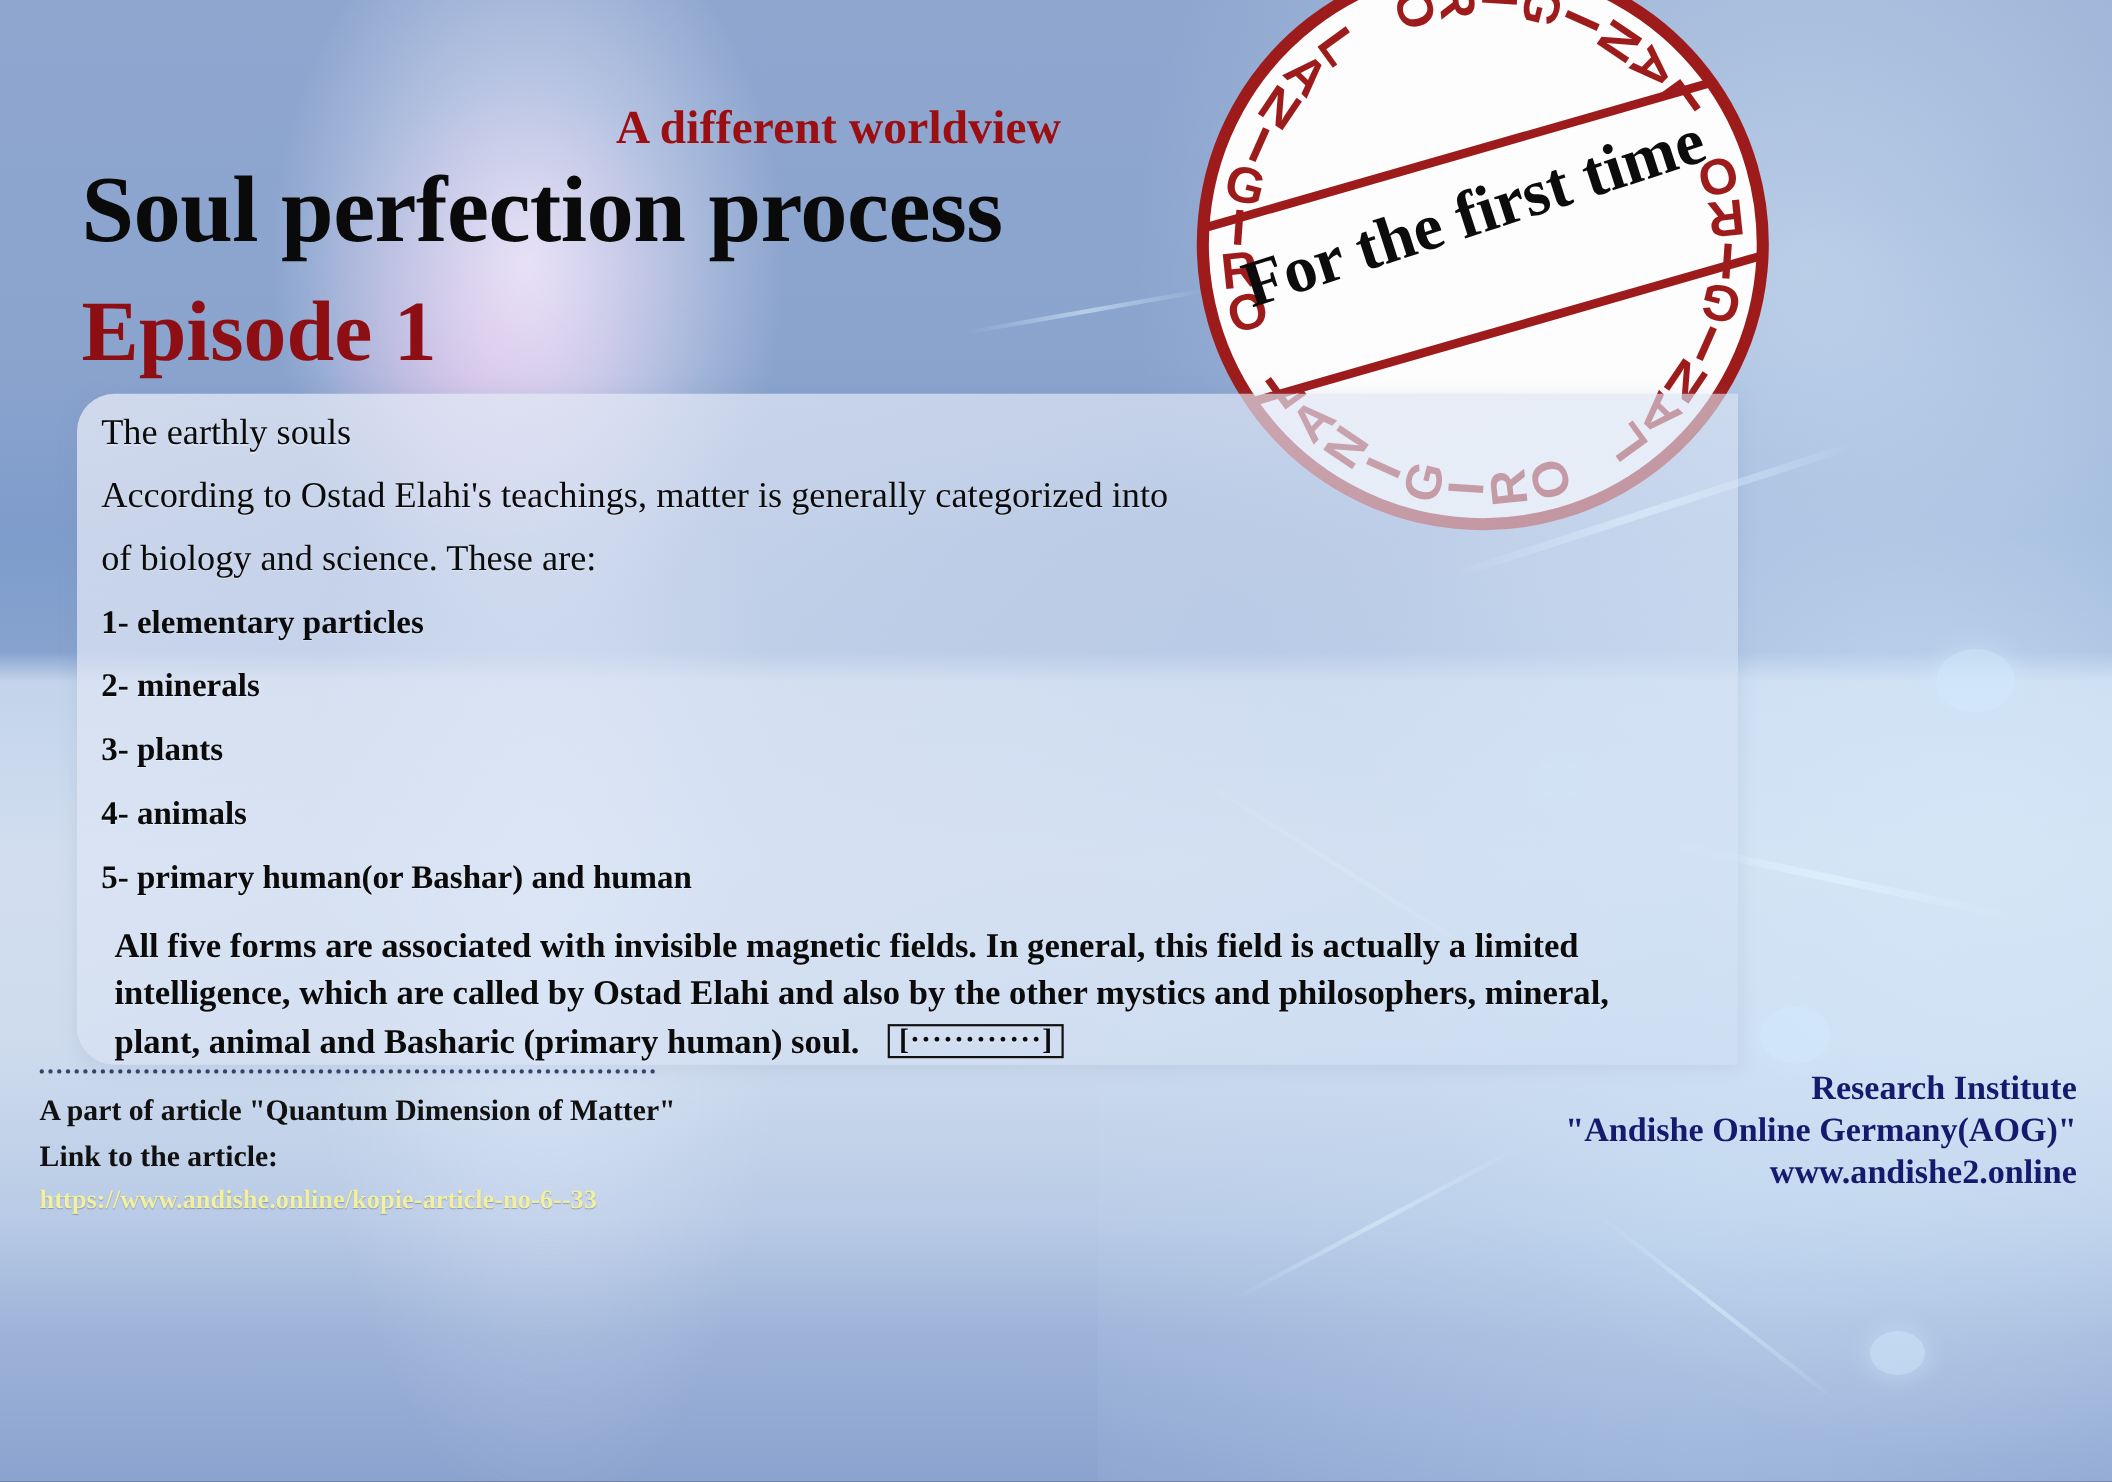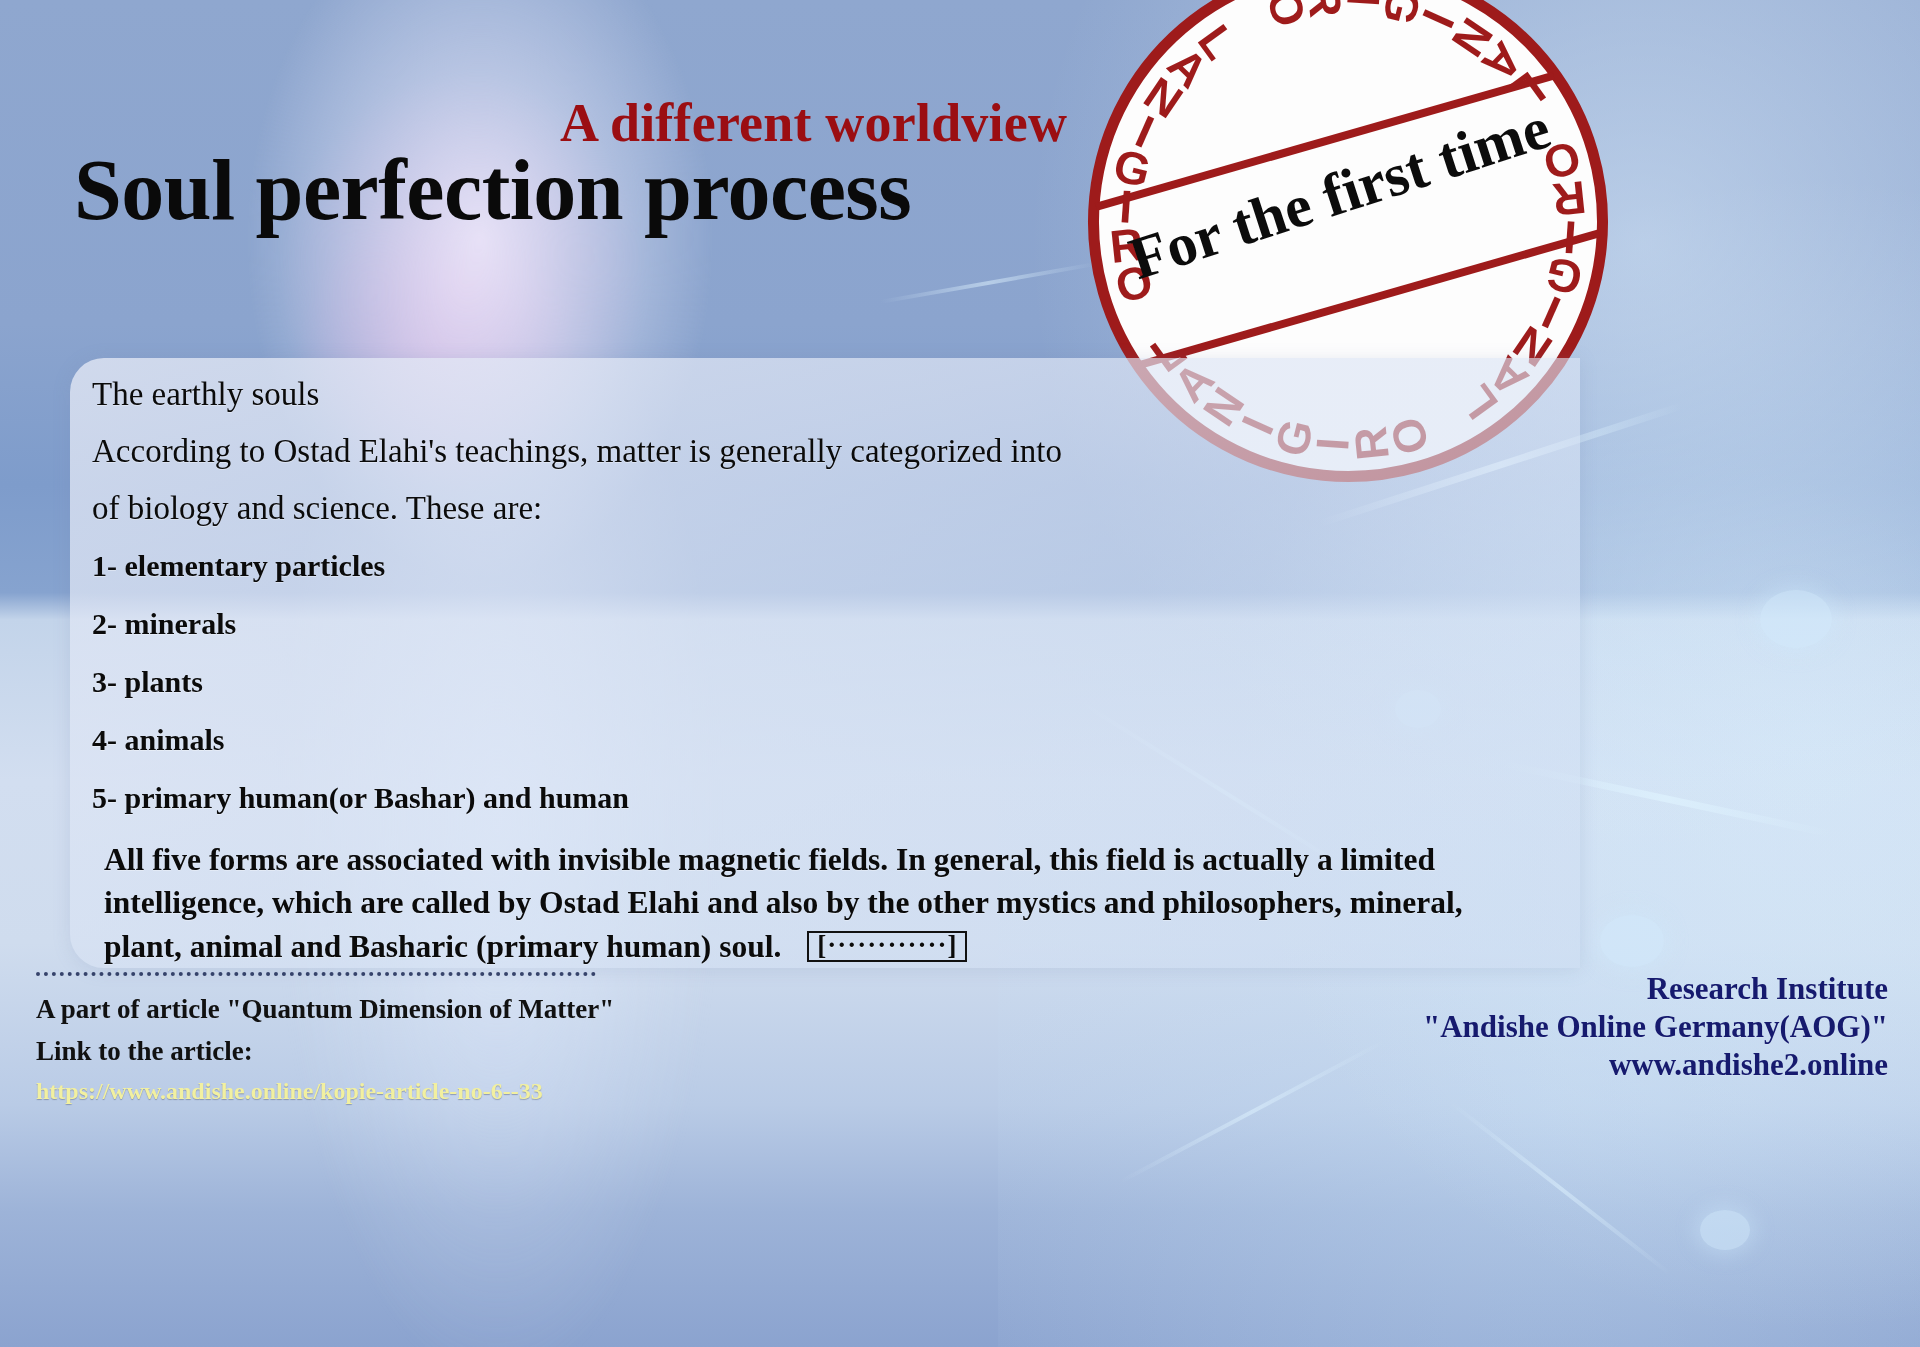--- a/index.html
+++ b/index.html
@@ -63,21 +63,21 @@
     height: 7px;
     border-radius: 6px;
     transform-origin: left center;
   }
   .fiber.thin { height: 4px; opacity: .7; }
 
   
   .kicker {
     position: absolute;
     left: 560px; top: 92px;
-    font-size: 54px;
+    font-size: 43px;
     font-weight: bold;
     color: #9b0e12;
     letter-spacing: .2px;
     white-space: nowrap;
   }
   .headline {
     position: absolute;
     left: 74px; top: 140px;
     font-size: 86px;
     font-weight: bold;
@@ -256,20 +256,21 @@
   <div class="fiber" style="left:1180px;top:250px;width:300px;transform:rotate(24deg);"></div>
   <div class="fiber" style="left:1320px;top:520px;width:380px;transform:rotate(-18deg);"></div>
   <div class="fiber thin" style="left:1080px;top:700px;width:340px;transform:rotate(32deg);"></div>
   <div class="fiber" style="left:1500px;top:760px;width:340px;transform:rotate(12deg);"></div>
   <div class="fiber thin" style="left:1120px;top:1180px;width:300px;transform:rotate(-28deg);"></div>
   <div class="fiber thin" style="left:1450px;top:1100px;width:280px;transform:rotate(38deg);"></div>
   <div class="fiber thin" style="left:880px;top:300px;width:220px;transform:rotate(-10deg);"></div>
 
   <div class="kicker">A different worldview</div>
   <div class="headline">Soul perfection process</div>
+  <div class="episode">Episode 1</div>
 
   <div class="stamp">
     <div class="stamp-disc"></div>
     <div class="stamp-band-top"></div>
     <div class="stamp-band-bot"></div>
     <div class="stamp-ring-text" id="stamp-ring">
         <span style="transform: rotate(-90deg) translate(0px, -222px) rotate(90deg) translate(-50%, -50%);">O</span>
         <span style="transform: rotate(-80deg) translate(0px, -222px) rotate(90deg) translate(-50%, -50%);">R</span>
         <span style="transform: rotate(-70deg) translate(0px, -222px) rotate(90deg) translate(-50%, -50%);">I</span>
         <span style="transform: rotate(-60deg) translate(0px, -222px) rotate(90deg) translate(-50%, -50%);">G</span>

